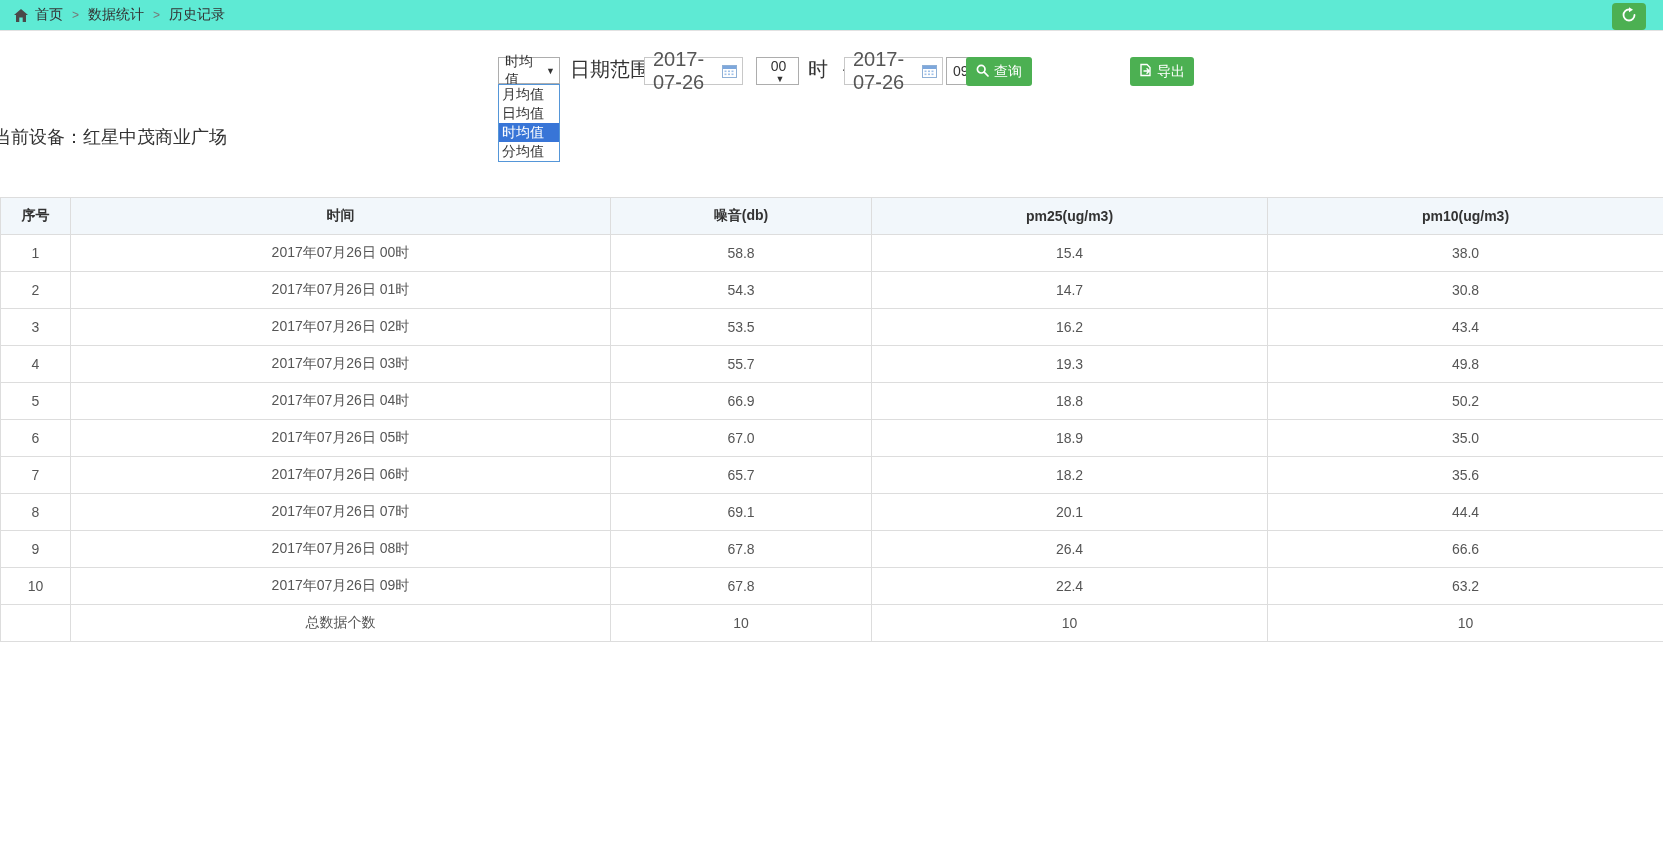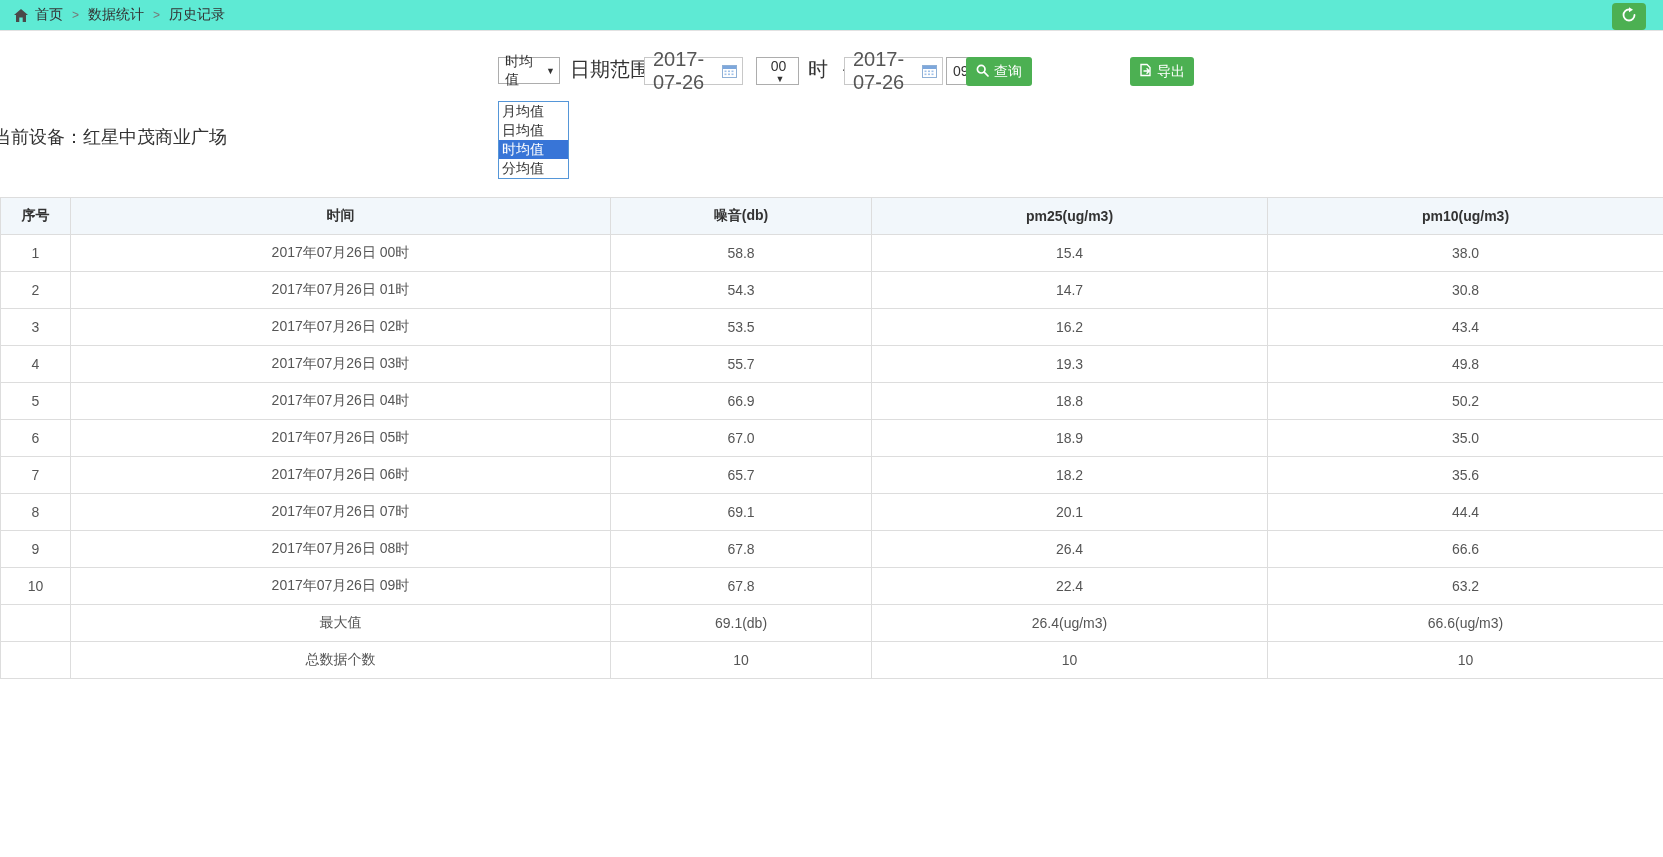--- a/index.html
+++ b/index.html
@@ -21,22 +21,22 @@
   .tb-label{top:57px;height:28px;line-height:28px;font-size:20px;color:#333;font-family:Liberation Mono, monospace;}
   .sel{top:57px;height:27px;background:#fff;border:1px solid #adadad;display:flex;align-items:center;
     justify-content:space-between;padding:0 4px 0 6px;font-size:14px;color:#333;cursor:pointer;}
   .sel .arrow{font-size:9px;color:#333;margin-left:3px;}
   .datebox{top:57px;height:28px;background:#fff;border:1px solid #c8c8c8;display:flex;align-items:center;
     justify-content:space-between;padding:0 5px 0 8px;font-size:20px;color:#555;cursor:pointer;}
   .gbtn{top:57px;height:29px;background:#4cb052;border-radius:3px;color:#fff;font-size:14px;
     display:flex;align-items:center;justify-content:center;gap:5px;cursor:pointer;}
 
   
-  .ddlist{position:absolute;left:498px;top:84px;width:71px;background:#fff;border:1px solid #5596d8;
-    z-index:20;box-sizing:border-box;margin-top:17px;}
+  .ddlist{position:absolute;left:498px;top:84px;width:62px;background:#fff;border:1px solid #5596d8;
+    z-index:20;box-sizing:border-box;}
   .dditem{height:19px;line-height:19px;font-size:14px;color:#333;padding-left:3px;cursor:pointer;}
   .dditem.selected{background:#3875d7;color:#fff;}
 
   .device-line{position:absolute;left:-7px;top:125px;font-size:18px;color:#333;white-space:nowrap;}
 
   
   table.grid{position:absolute;left:0;top:165px;width:1663px;border-collapse:collapse;table-layout:fixed;margin-top:32px;}
   table.grid th,table.grid td{border:1px solid #ddd;height:37px;padding:0;text-align:center;
     overflow:hidden;white-space:nowrap;box-sizing:border-box;}
   table.grid th{background:#f2f7fb;font-size:14px;color:#333;font-weight:bold;}
@@ -238,27 +238,20 @@
         </tr>
         <tr>
           <td>10</td>
           <td>2017年07月26日 09时</td>
           <td>67.8</td>
           <td>22.4</td>
           <td>63.2</td>
         </tr>
         <tr>
           <td></td>
-          <td>最大值</td>
-          <td>69.1(db)</td>
-          <td>26.4(ug/m3)</td>
-          <td>66.6(ug/m3)</td>
-        </tr>
-        <tr>
-          <td></td>
           <td>总数据个数</td>
           <td>10</td>
           <td>10</td>
           <td>10</td>
         </tr>
       </tbody>
   </table>
 
 </div>
 

